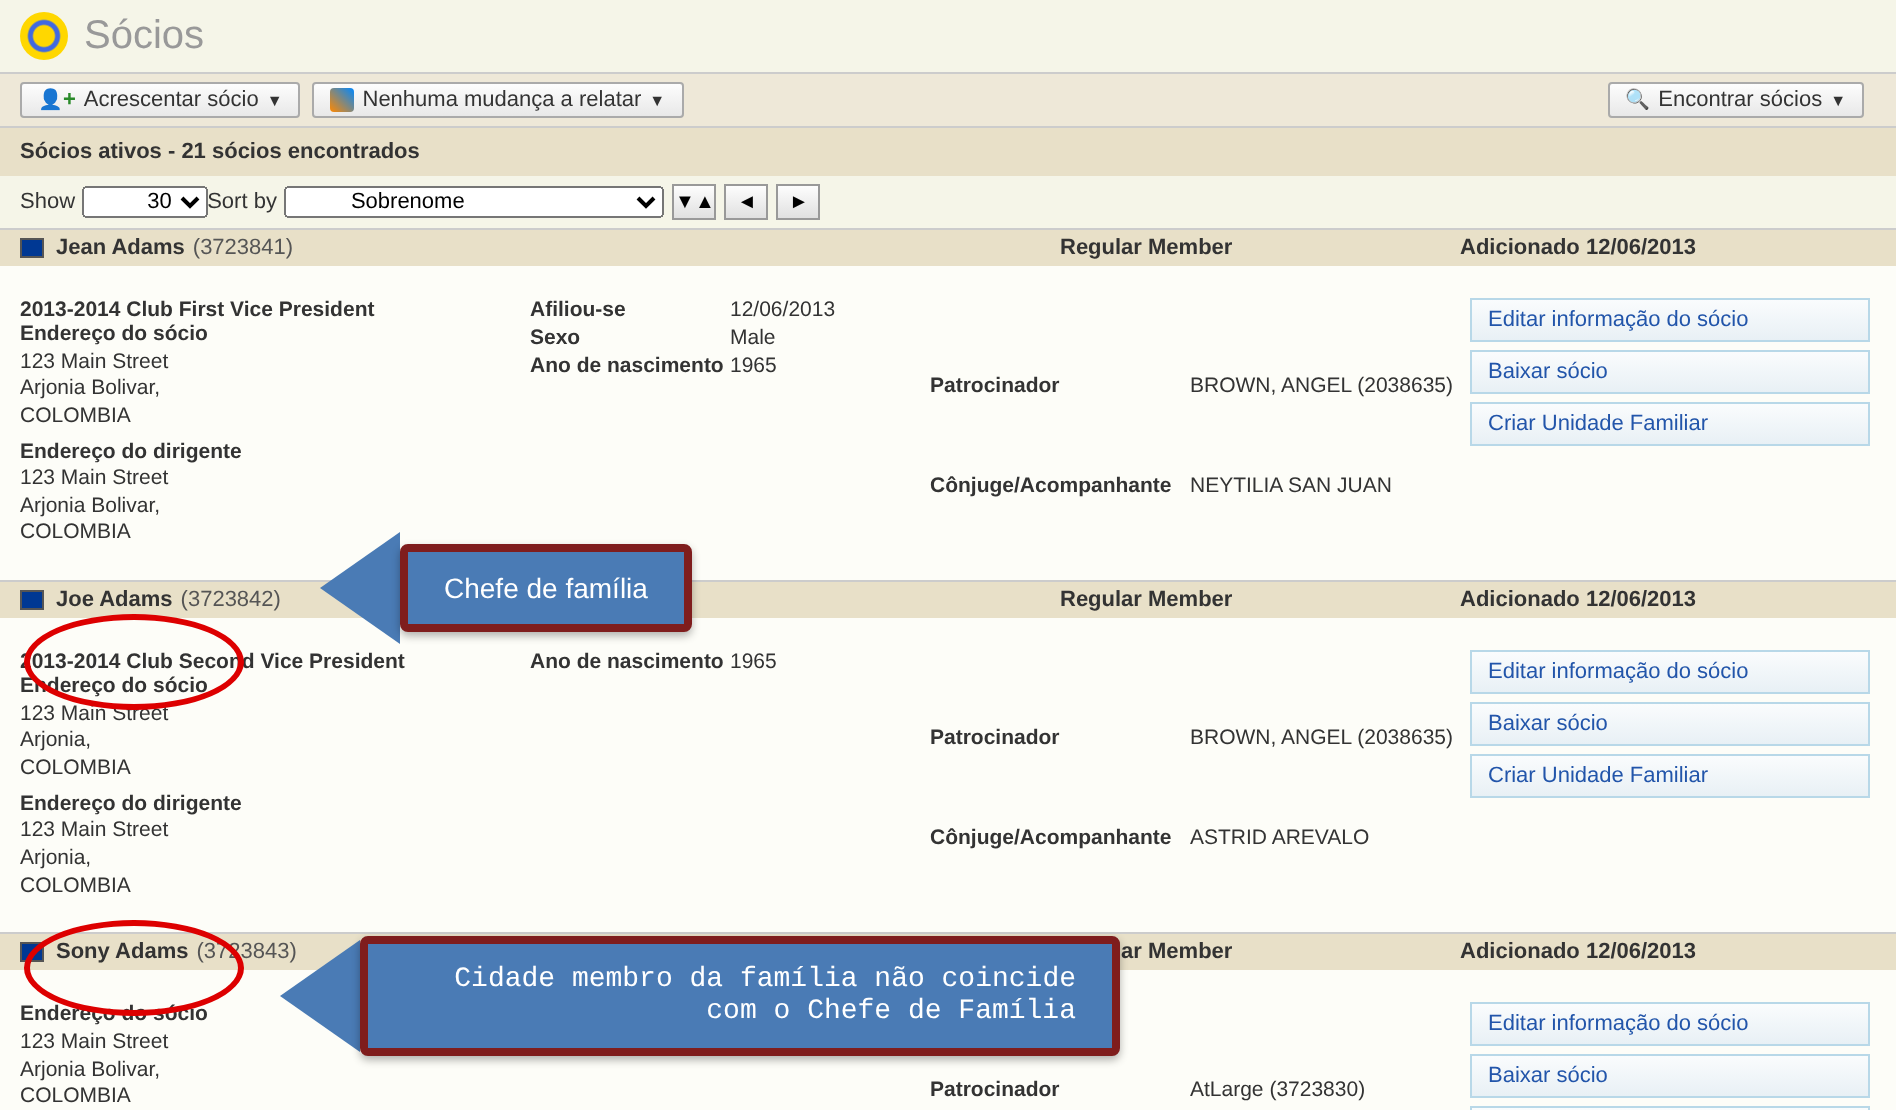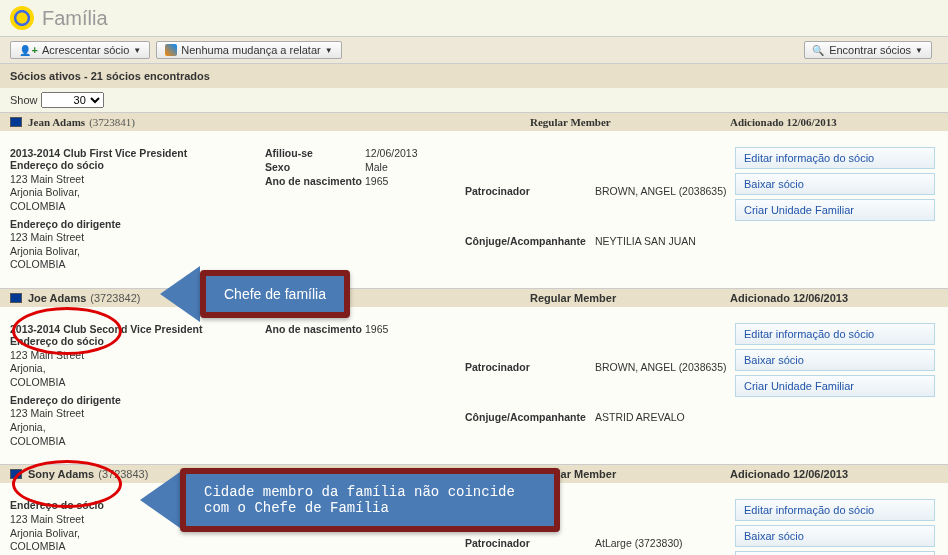--- a/index.html
+++ b/index.html
@@ -38,34 +38,34 @@
 .row2 .v { font-size: 10.5px; }
 .row3 { display: flex; margin-bottom: 2px; margin-top: 38px; }
 .row3 .k { width: 130px; font-weight: bold; font-size: 10.5px; }
 .row3 .v { font-size: 10.5px; }
 .action { border: 1px solid #b8d8e8; background: linear-gradient(#fafcfd, #e8f0f5); color: #2255aa; padding: 4px 8px; margin-bottom: 4px; cursor: pointer; font-size: 11px; }
 .addr div { font-size: 10.5px; line-height: 1.3; }
 
 
 .arrow { position: absolute; display: flex; align-items: center; z-index: 10; }
 .arrow-head { width: 0; height: 0; border-top: 28px solid transparent; border-bottom: 28px solid transparent; border-right: 40px solid #4a7bb5; }
-.arrow-body { background: #4a7bb5; color: #fff; padding: 10px 18px; font-size: 14px; border: 6px solid #7f1d1d; border-radius: 4px; box-shadow: 0 2px 4px rgba(0,0,0,0.3); text-align: left; }
+.arrow-body { background: #4a7bb5; color: #fff; padding: 10px 18px; font-size: 14px; border: 4px solid #7f1d1d; border-radius: 4px; box-shadow: 0 2px 4px rgba(0,0,0,0.3); text-align: right; }
 .circle { position: absolute; border: 3px solid #d00; border-radius: 50%; z-index: 5; pointer-events: none; }
 
 .ico-user::before { content: "👤"; font-size: 10px; }
 .ico-plus { color: #2a8a2a; font-weight: bold; }
 .ico-search::before { content: "🔍"; font-size: 10px; }
 .ico-report { display: inline-block; width: 12px; height: 12px; background: linear-gradient(45deg,#f80,#08f); border-radius: 2px; }
 </style>
 </head>
 <body>
 
 <div class="page-header">
   <div class="logo"></div>
-  <div class="page-title">Família</div>
+  <div class="page-title">Sócios</div>
 </div>
 
 <div class="toolbar">
   <div class="tbtn">
     <span class="ico"><span class="ico-user"></span><span class="ico-plus">+</span></span>
     <span>Acrescentar sócio</span>
     <span class="caret">▼</span>
   </div>
   <div class="tbtn">
     <span class="ico ico-report"></span>
@@ -78,25 +78,32 @@
     <span>Encontrar sócios</span>
     <span class="caret">▼</span>
   </div>
 </div>
 
 <div class="results-header">Sócios ativos - 21 sócios encontrados</div>
 
 <div class="pager">
   <span>Show</span>&nbsp;
   <select><option>30</option></select>
+  <div class="pgright">
+    <span>Sort by</span>
+    <select><option>Sobrenome</option></select>
+    <button class="navbtn">▼▲</button>
+    <button class="navbtn">◄</button>
+    <button class="navbtn">►</button>
+  </div>
 </div>
 
 <div id="members-container">
     <div class="member">
-  <div class="mhead" style="position:relative;font-family:Liberation Serif, serif;">
+  <div class="mhead" style="position:relative;">
     <div class="flag"></div>
     <span class="name">Jean  Adams</span>
     <span class="mid">(3723841)</span>
     <span class="type">Regular Member</span>
     <span class="added"><span>Adicionado</span> <span>12/06/2013</span></span>
   </div>
   <div class="mbody">
     <div class="col1">
       <div class="lbl">2013-2014 Club First Vice President</div>
       <div class="addr">

